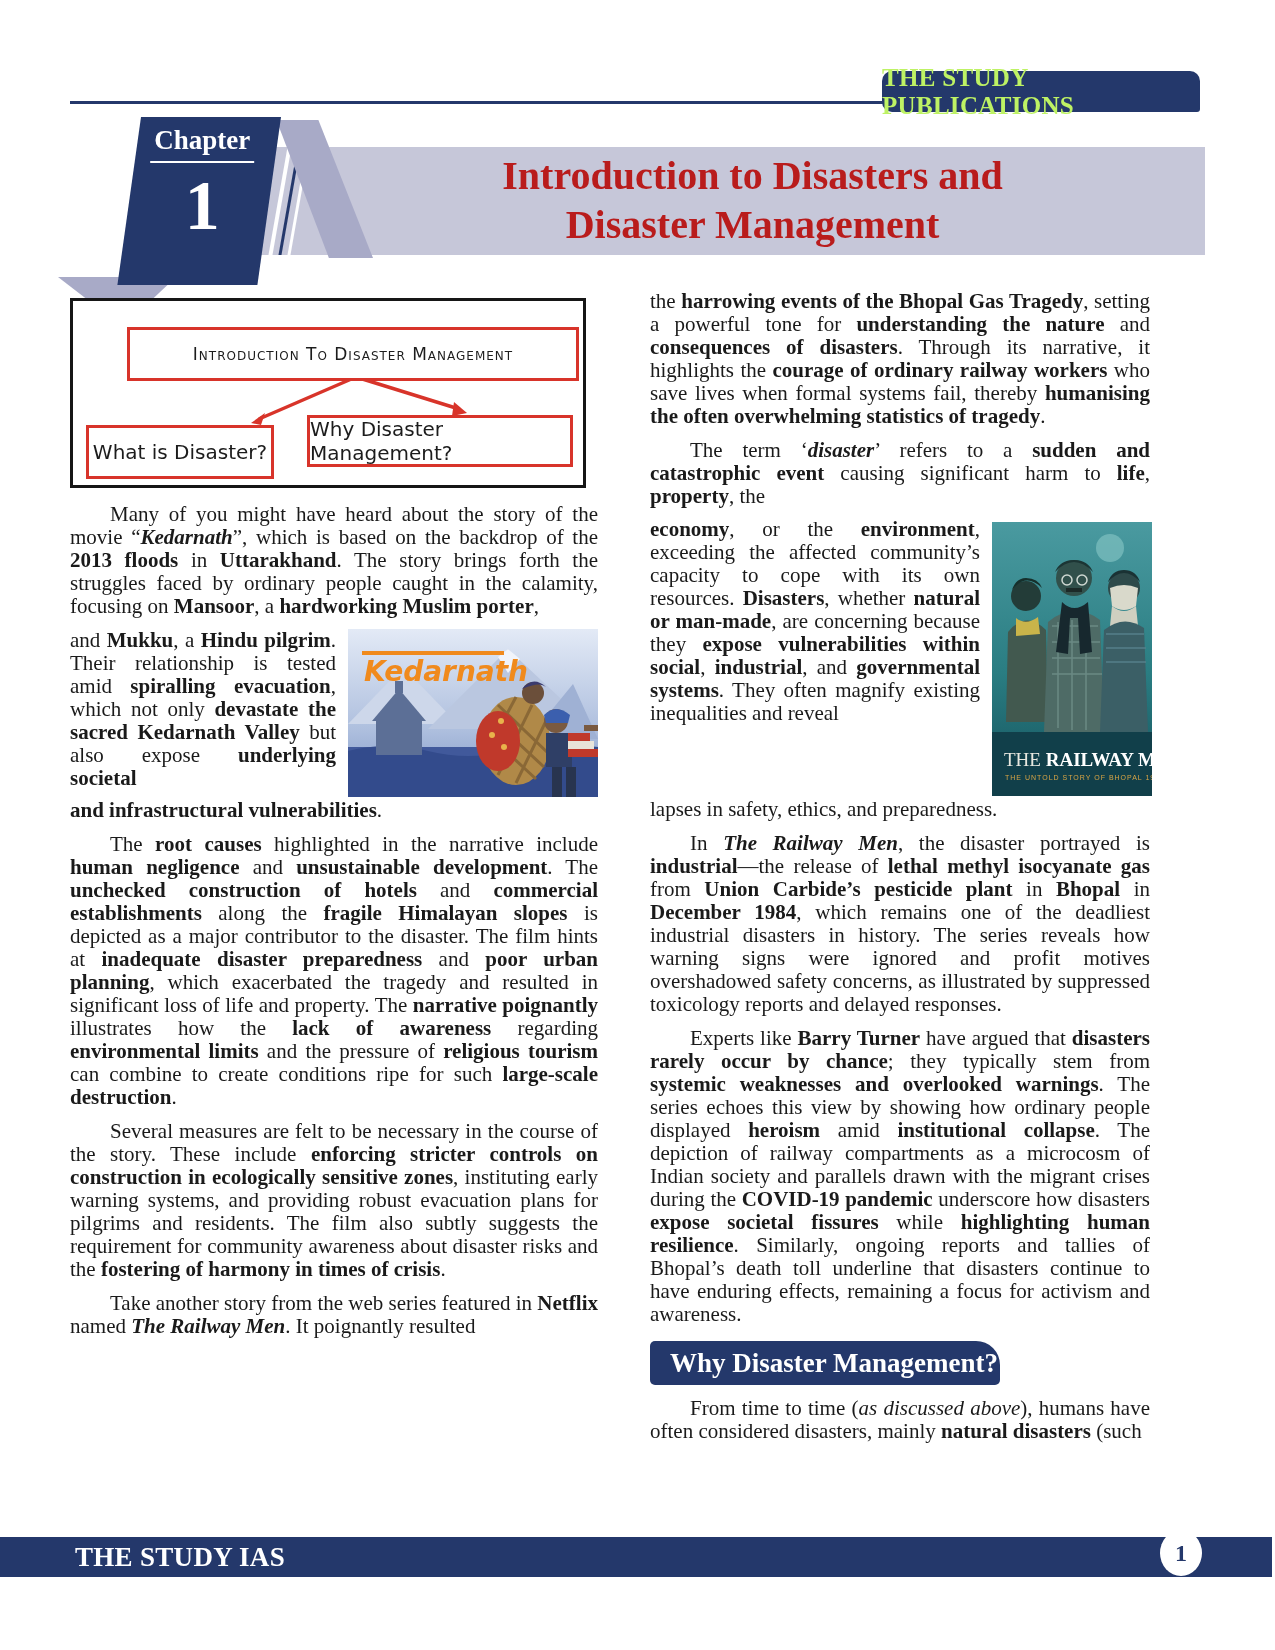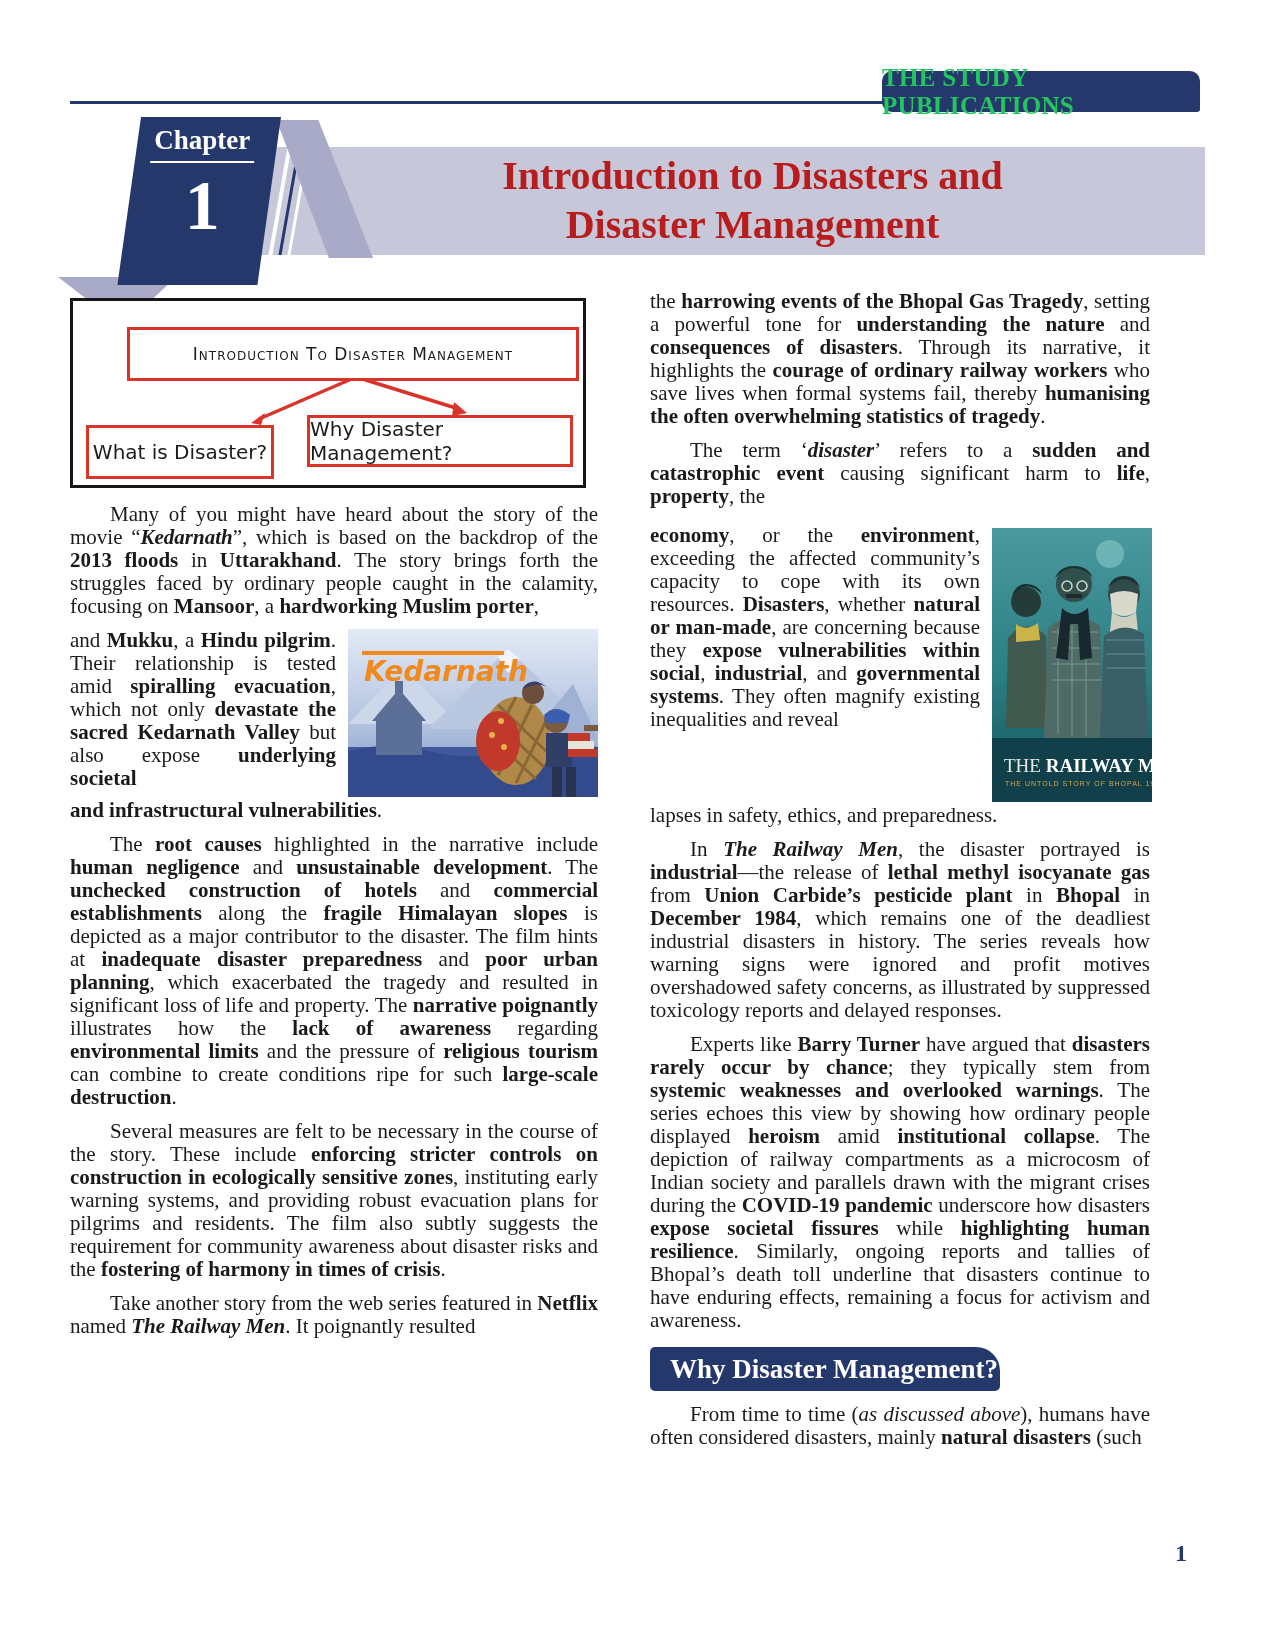--- a/index.html
+++ b/index.html
@@ -2,21 +2,21 @@
 <html><head>
 <meta charset="utf-8">
 <style>
   html,body{margin:0;padding:0;background:#ffffff;}
   .page{position:relative;width:1275px;height:1650px;background:#ffffff;overflow:hidden;
         font-family:"Liberation Serif", serif;color:#1a1a1a;}
 
   
   .header-line{position:absolute;left:70px;top:101px;width:830px;height:3px;background:#24386b;}
   .pub-badge{position:absolute;left:882px;top:71px;width:318px;height:41px;background:#24386b;
-             color:#22c55e;border-radius:10px 10px 3px 10px;display:flex;align-items:center;justify-content:center;
+             color:#bef264;border-radius:10px 10px 3px 10px;display:flex;align-items:center;justify-content:center;
              font-weight:bold;font-size:25px;letter-spacing:.3px;}
 
   
   .banner-strip{position:absolute;left:160px;top:147px;width:1045px;height:108px;background:#c6c7d9;}
   .stripe{position:absolute;top:0;height:108px;transform:skewX(-10deg);}
   .banner-title{position:absolute;left:140px;top:0;width:905px;height:108px;display:flex;flex-direction:column;
                 align-items:center;justify-content:center;color:#b91c1c;font-weight:bold;font-size:40px;line-height:1.22;text-align:center;}
   .tab-fold{position:absolute;left:268px;top:120px;width:105px;height:138px;background:#a8aac7;
             clip-path:polygon(8% 0,48% 0,100% 100%,58% 100%);}
   .tab-shadow-bottom{position:absolute;left:58px;top:277px;width:118px;height:50px;background:#a8aac7;
@@ -156,21 +156,21 @@
     </div>
 
     <p class="para"><span class="b">and infrastructural vulnerabilities</span><span>.</span></p>
     <p class="para indent"><span>The </span><span class="b">root causes</span><span> highlighted in the narrative include </span><span class="b">human negligence</span><span> and </span><span class="b">unsustainable development</span><span>. The </span><span class="b">unchecked construction of hotels</span><span> and </span><span class="b">commercial establishments</span><span> along the </span><span class="b">fragile Himalayan slopes</span><span> is depicted as a major contributor to the disaster. The film hints at </span><span class="b">inadequate disaster preparedness</span><span> and </span><span class="b">poor urban planning</span><span>, which exacerbated the tragedy and resulted in significant loss of life and property. The </span><span class="b">narrative poignantly</span><span> illustrates how the </span><span class="b">lack of awareness</span><span> regarding </span><span class="b">environmental limits</span><span> and the pressure of </span><span class="b">religious tourism</span><span> can combine to create conditions ripe for such </span><span class="b">large-scale destruction</span><span>.</span></p>
     <p class="para indent"><span>Several measures are felt to be necessary in the course of the story. These include </span><span class="b">enforcing stricter controls on construction in ecologically sensitive zones</span><span>, instituting early warning systems, and providing robust evacuation plans for pilgrims and residents. The film also subtly suggests the requirement for community awareness about disaster risks and the </span><span class="b">fostering of harmony in times of crisis</span><span>.</span></p>
     <p class="para indent"><span>Take another story from the web series featured in </span><span class="b">Netflix</span><span> named </span><span class="b i">The Railway Men</span><span>. It poignantly resulted</span></p>
   </div>
 
   <div class="col-right">
     <p class="para"><span>the </span><span class="b">harrowing events of the Bhopal Gas Tragedy</span><span>, setting a powerful tone for </span><span class="b">understanding the nature</span><span> and </span><span class="b">consequences of disasters</span><span>. Through its narrative, it highlights the </span><span class="b">courage of ordinary railway workers</span><span> who save lives when formal systems fail, thereby </span><span class="b">humanising the often overwhelming statistics of tragedy</span><span>.</span></p>
-    <p class="para indent" style="margin-bottom:16px;"><span>The term ‘</span><span class="b i">disaster</span><span>’ refers to a </span><span class="b">sudden and catastrophic event</span><span> causing significant harm to </span><span class="b">life</span><span>, </span><span class="b">property</span><span>, the</span></p>
+    <p class="para indent" style="margin-bottom:10px;"><span>The term ‘</span><span class="b i">disaster</span><span>’ refers to a </span><span class="b">sudden and catastrophic event</span><span> causing significant harm to </span><span class="b">life</span><span>, </span><span class="b">property</span><span>, the</span></p>
 
     <div class="wrap-row" style="">
       <div class="wrap-text" style="width:330px;">
         <p class="para"><span class="b">economy</span><span>, or the </span><span class="b">environment</span><span>, exceeding the affected community’s capacity to cope with its own resources. </span><span class="b">Disasters</span><span>, whether </span><span class="b">natural or man-made</span><span>, are concerning because they </span><span class="b">expose vulnerabilities within social</span><span>, </span><span class="b">industrial</span><span>, and </span><span class="b">governmental systems</span><span>. They often magnify existing inequalities and reveal</span></p>
       </div>
       <svg class="poster" width="160" height="274" viewBox="0 0 160 274" style="margin-top:4px;">
         <defs>
           <linearGradient id="rmBg" x1="0" y1="0" x2="0" y2="1">
             <stop offset="0" stop-color="#4a9aa0"></stop>
               <stop offset="0.55" stop-color="#2a7d82"></stop>
@@ -216,15 +216,18 @@
 
     <p class="para"><span>lapses in safety, ethics, and preparedness.</span></p>
     <p class="para indent"><span>In </span><span class="b i">The Railway Men</span><span>, the disaster portrayed is </span><span class="b">industrial</span><span>—the release of </span><span class="b">lethal methyl isocyanate gas</span><span> from </span><span class="b">Union Carbide’s pesticide plant</span><span> in </span><span class="b">Bhopal</span><span> in </span><span class="b">December 1984</span><span>, which remains one of the deadliest industrial disasters in history. The series reveals how warning signs were ignored and profit motives overshadowed safety concerns, as illustrated by suppressed toxicology reports and delayed responses.</span></p>
     <p class="para indent"><span>Experts like </span><span class="b">Barry Turner</span><span> have argued that </span><span class="b">disasters rarely occur by chance</span><span>; they typically stem from </span><span class="b">systemic weaknesses and overlooked warnings</span><span>. The series echoes this view by showing how ordinary people displayed </span><span class="b">heroism</span><span> amid </span><span class="b">institutional collapse</span><span>. The depiction of railway compartments as a microcosm of Indian society and parallels drawn with the migrant crises during the </span><span class="b">COVID-19 pandemic</span><span> underscore how disasters </span><span class="b">expose societal fissures</span><span> while </span><span class="b">highlighting human resilience</span><span>. Similarly, ongoing reports and tallies of Bhopal’s death toll underline that disasters continue to have enduring effects, remaining a focus for activism and awareness.</span></p>
 
     <div class="section-heading">Why Disaster Management?</div>
 
     <p class="para indent"><span>From time to time (</span><span class="i">as discussed above</span><span>), humans have often considered disasters, mainly </span><span class="b">natural disasters</span><span> (such</span></p>
   </div>
 
+  <div class="footer-bar">
+    <div class="footer-brand">THE STUDY IAS</div>
+  </div>
   <div class="page-circle">1</div>
 
 </div>
 
 </body></html>

